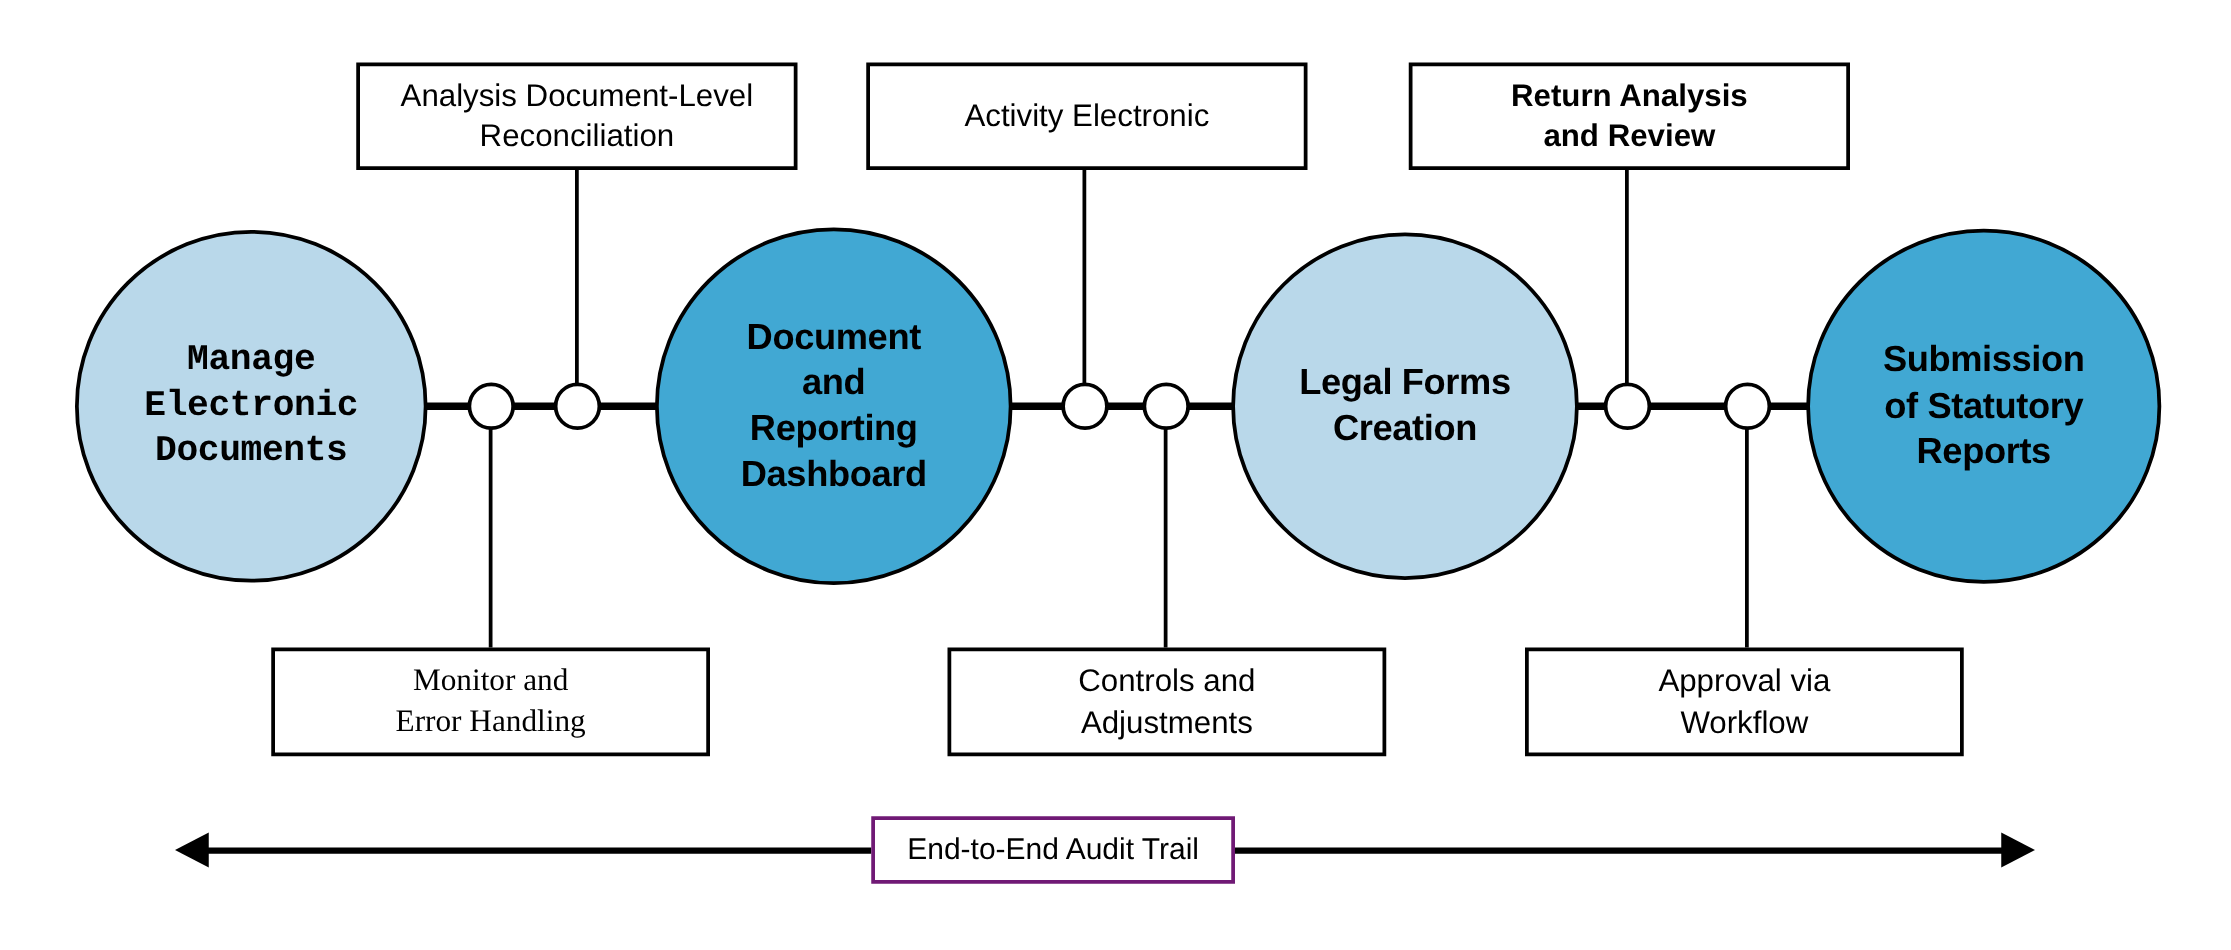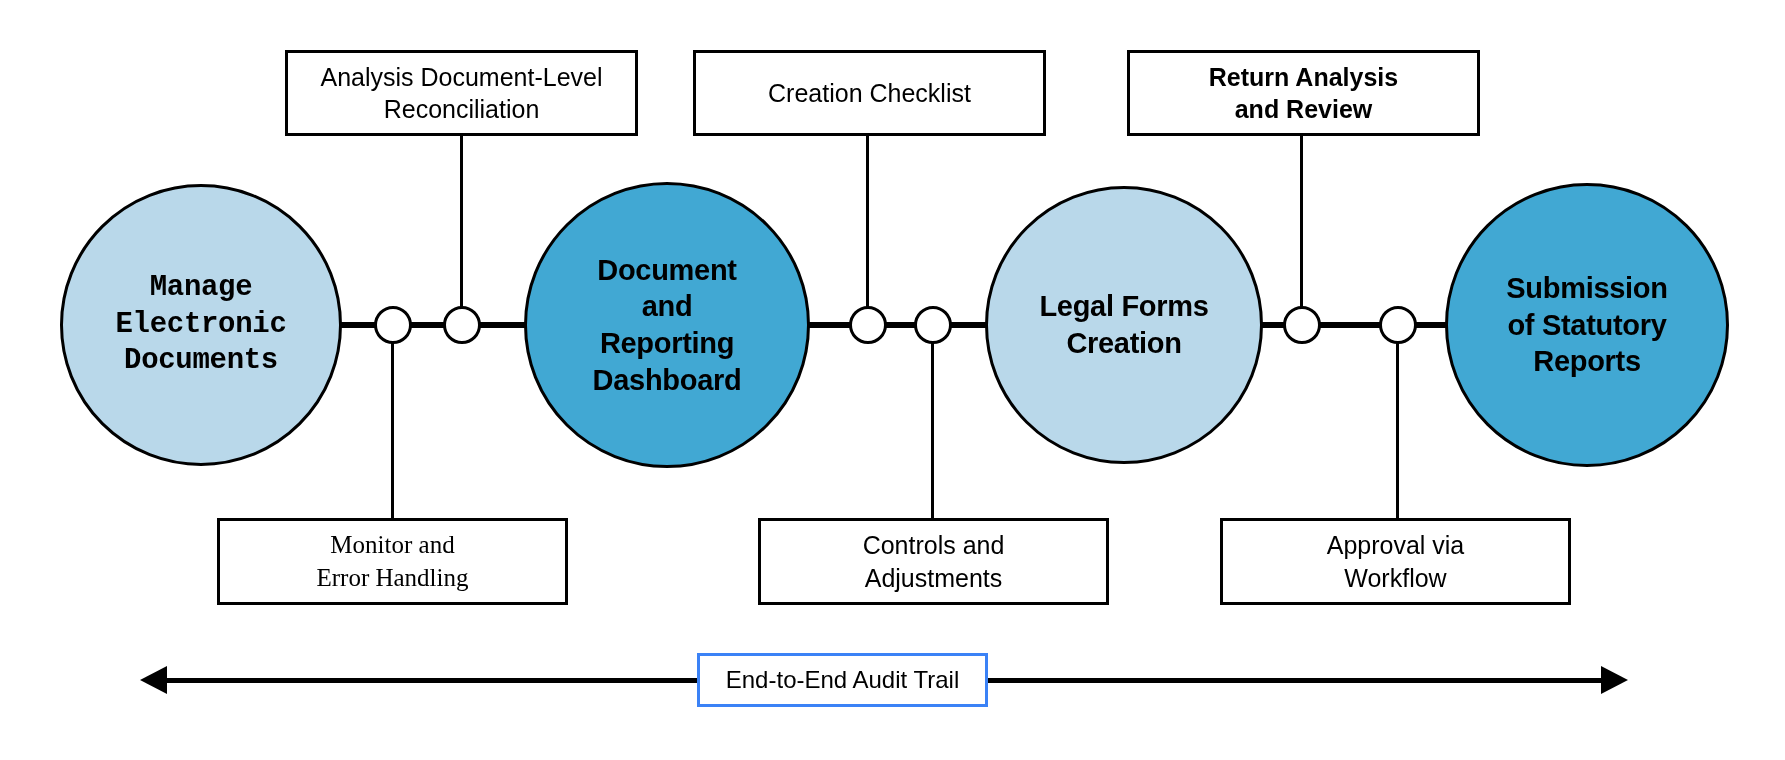--- a/index.html
+++ b/index.html
@@ -66,21 +66,21 @@
     font-size: 25px;
     line-height: 1.3;
     white-space: pre-line;
   }
   .audit-box {
     position: absolute;
     left: 697px;
     top: 653px;
     width: 291px;
     height: 54px;
-    border: 3px solid #3b82f6;
+    border: 3px solid #701a75;
     background: #fff;
     box-sizing: border-box;
     display: flex;
     align-items: center;
     justify-content: center;
     text-align: center;
     z-index: 3;
   }
   .audit-label { font-size: 24px; white-space: nowrap; }
   .arrow-line {
@@ -145,21 +145,21 @@
   <div class="connector-dot" style="left:849px; top:306px;"></div>
   <div class="connector-dot" style="left:914px; top:306px;"></div>
   <div class="connector-dot" style="left:1283px; top:306px;"></div>
   <div class="connector-dot" style="left:1379px; top:306px;"></div>
 
   <div class="info-box" style="left:285px; top:50px; width:353px; height:86px;">
     <span class="info-label">Analysis Document-Level
 Reconciliation</span>
   </div>
   <div class="info-box" style="left:693px; top:50px; width:353px; height:86px;">
-    <span class="info-label">Creation Checklist</span>
+    <span class="info-label">Activity Electronic</span>
   </div>
   <div class="info-box" style="left:1127px; top:50px; width:353px; height:86px;font-weight:bold;">
     <span class="info-label">Return Analysis
 and Review</span>
   </div>
 
   <div class="info-box" style="left:217px; top:518px; width:351px; height:87px;font-family:Liberation Serif, serif;">
     <span class="info-label">Monitor and
 Error Handling</span>
   </div>

